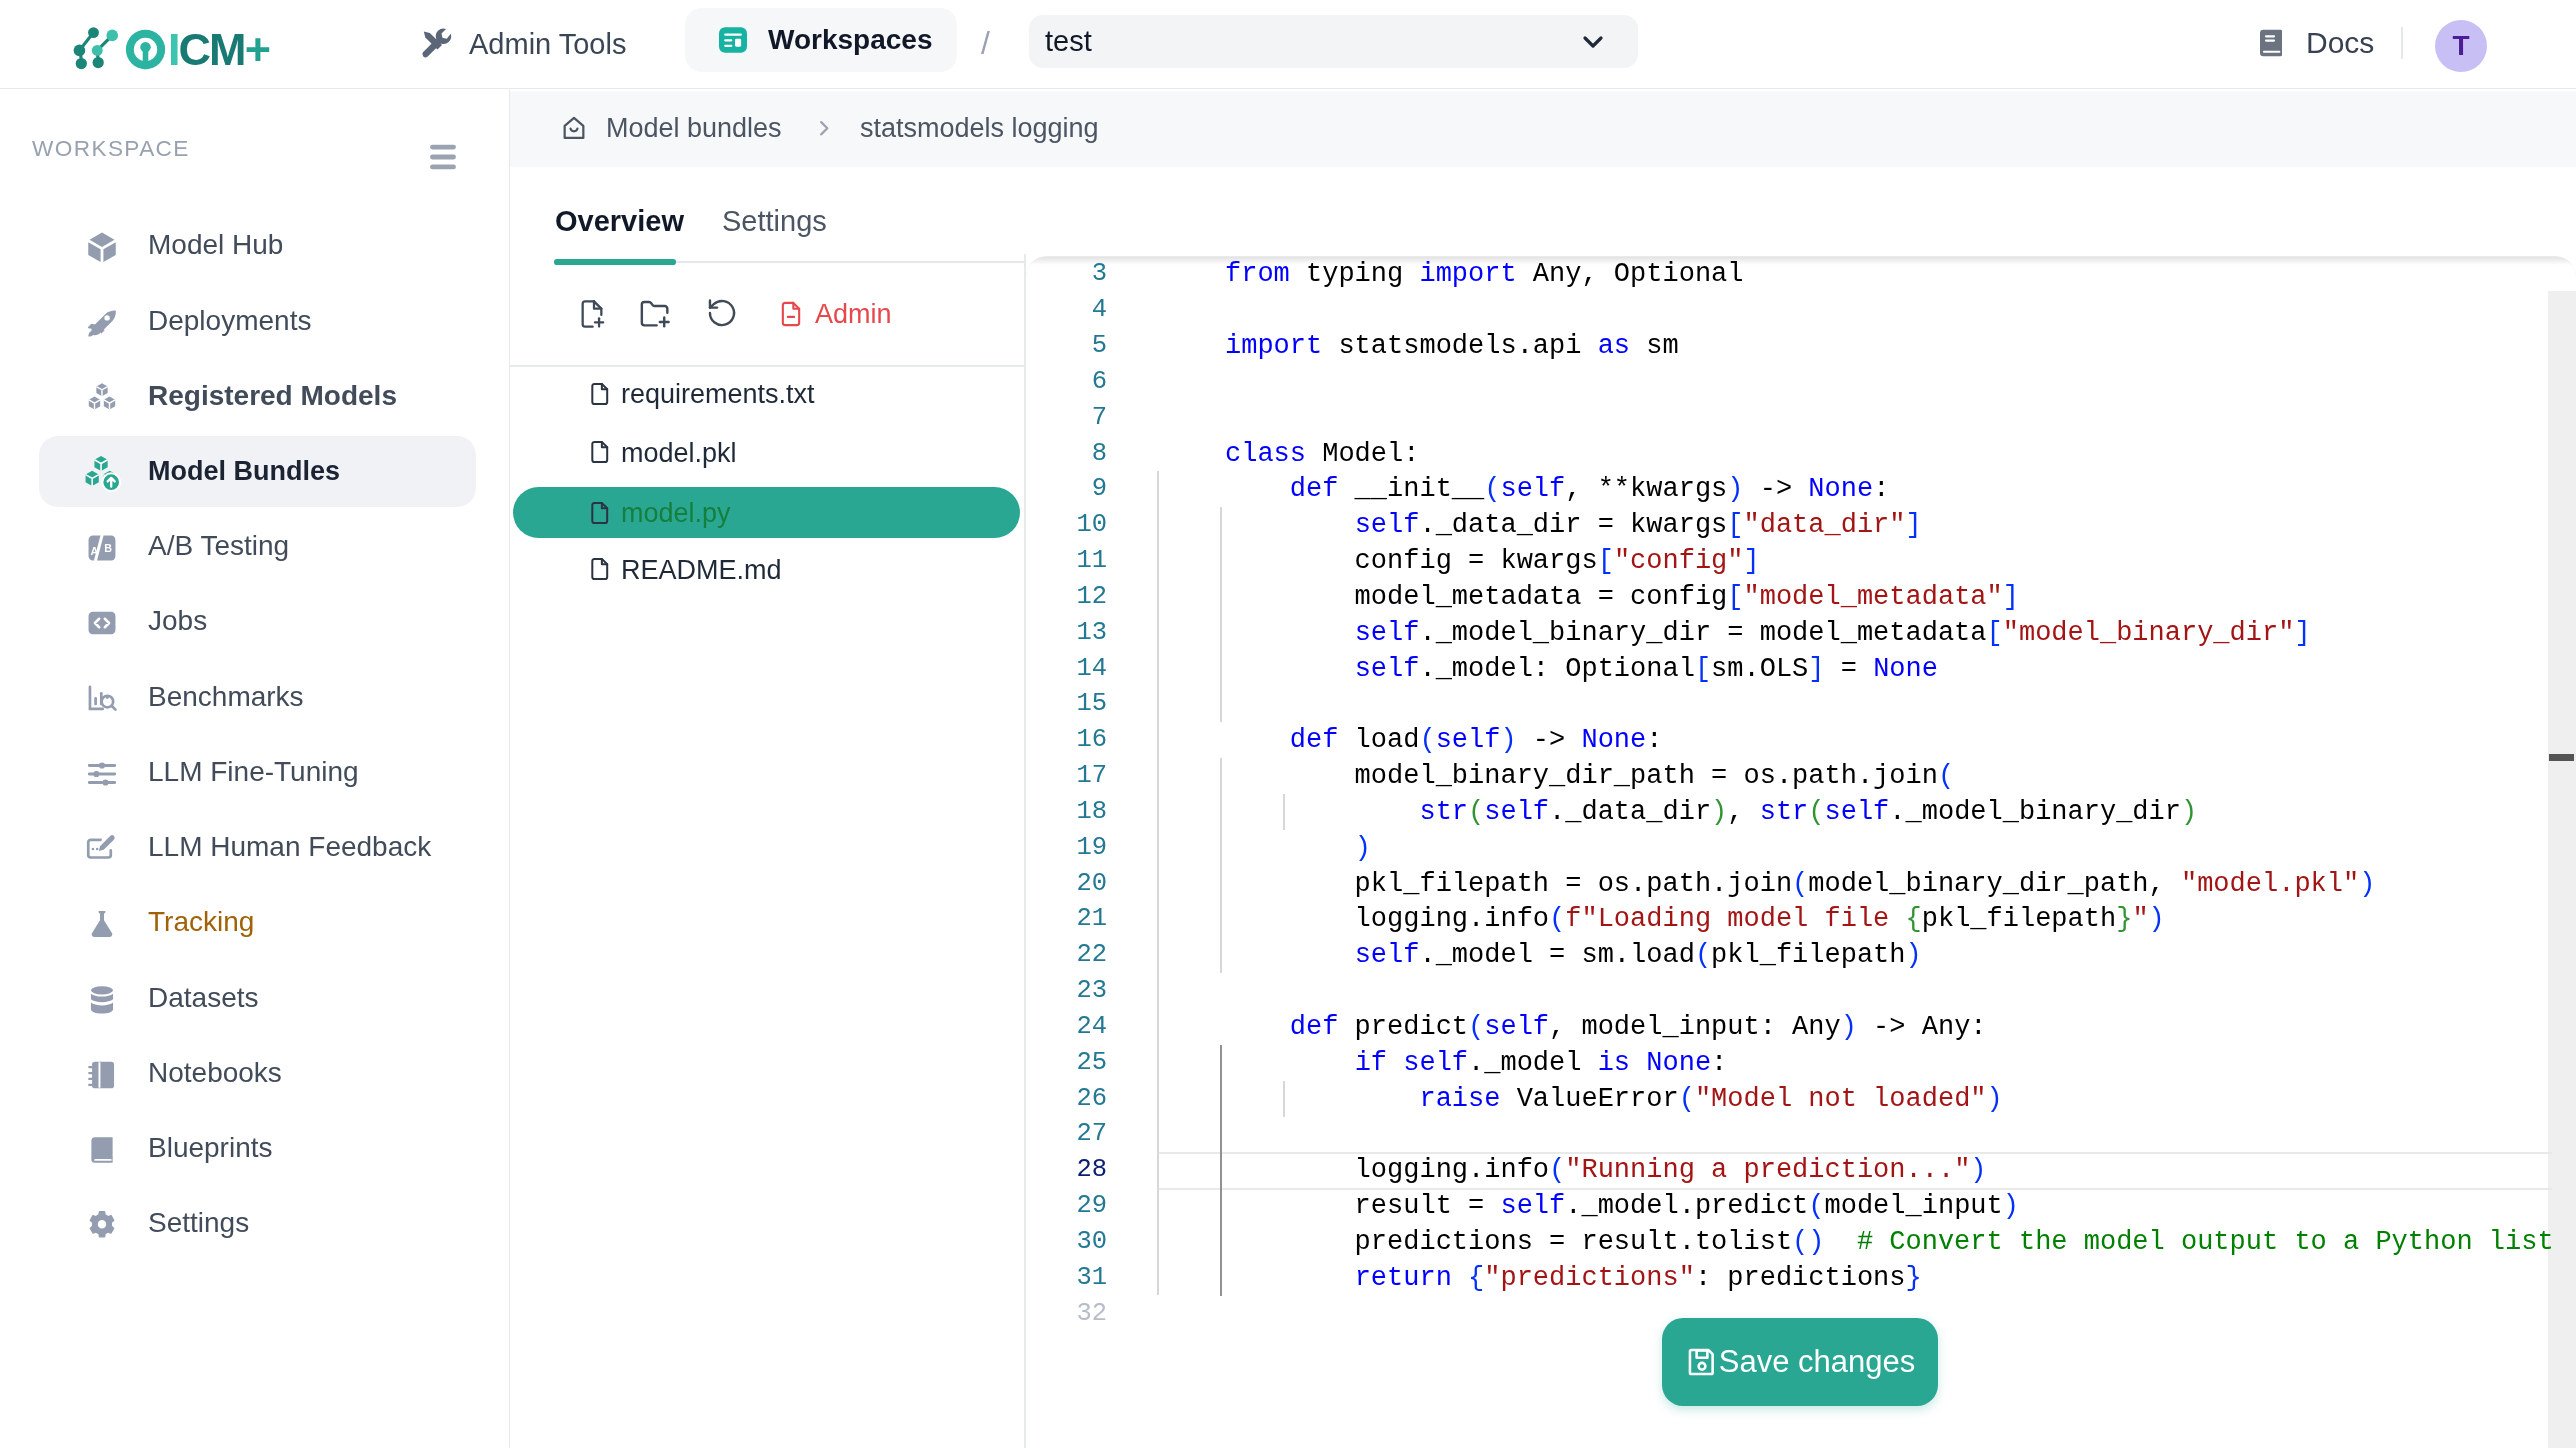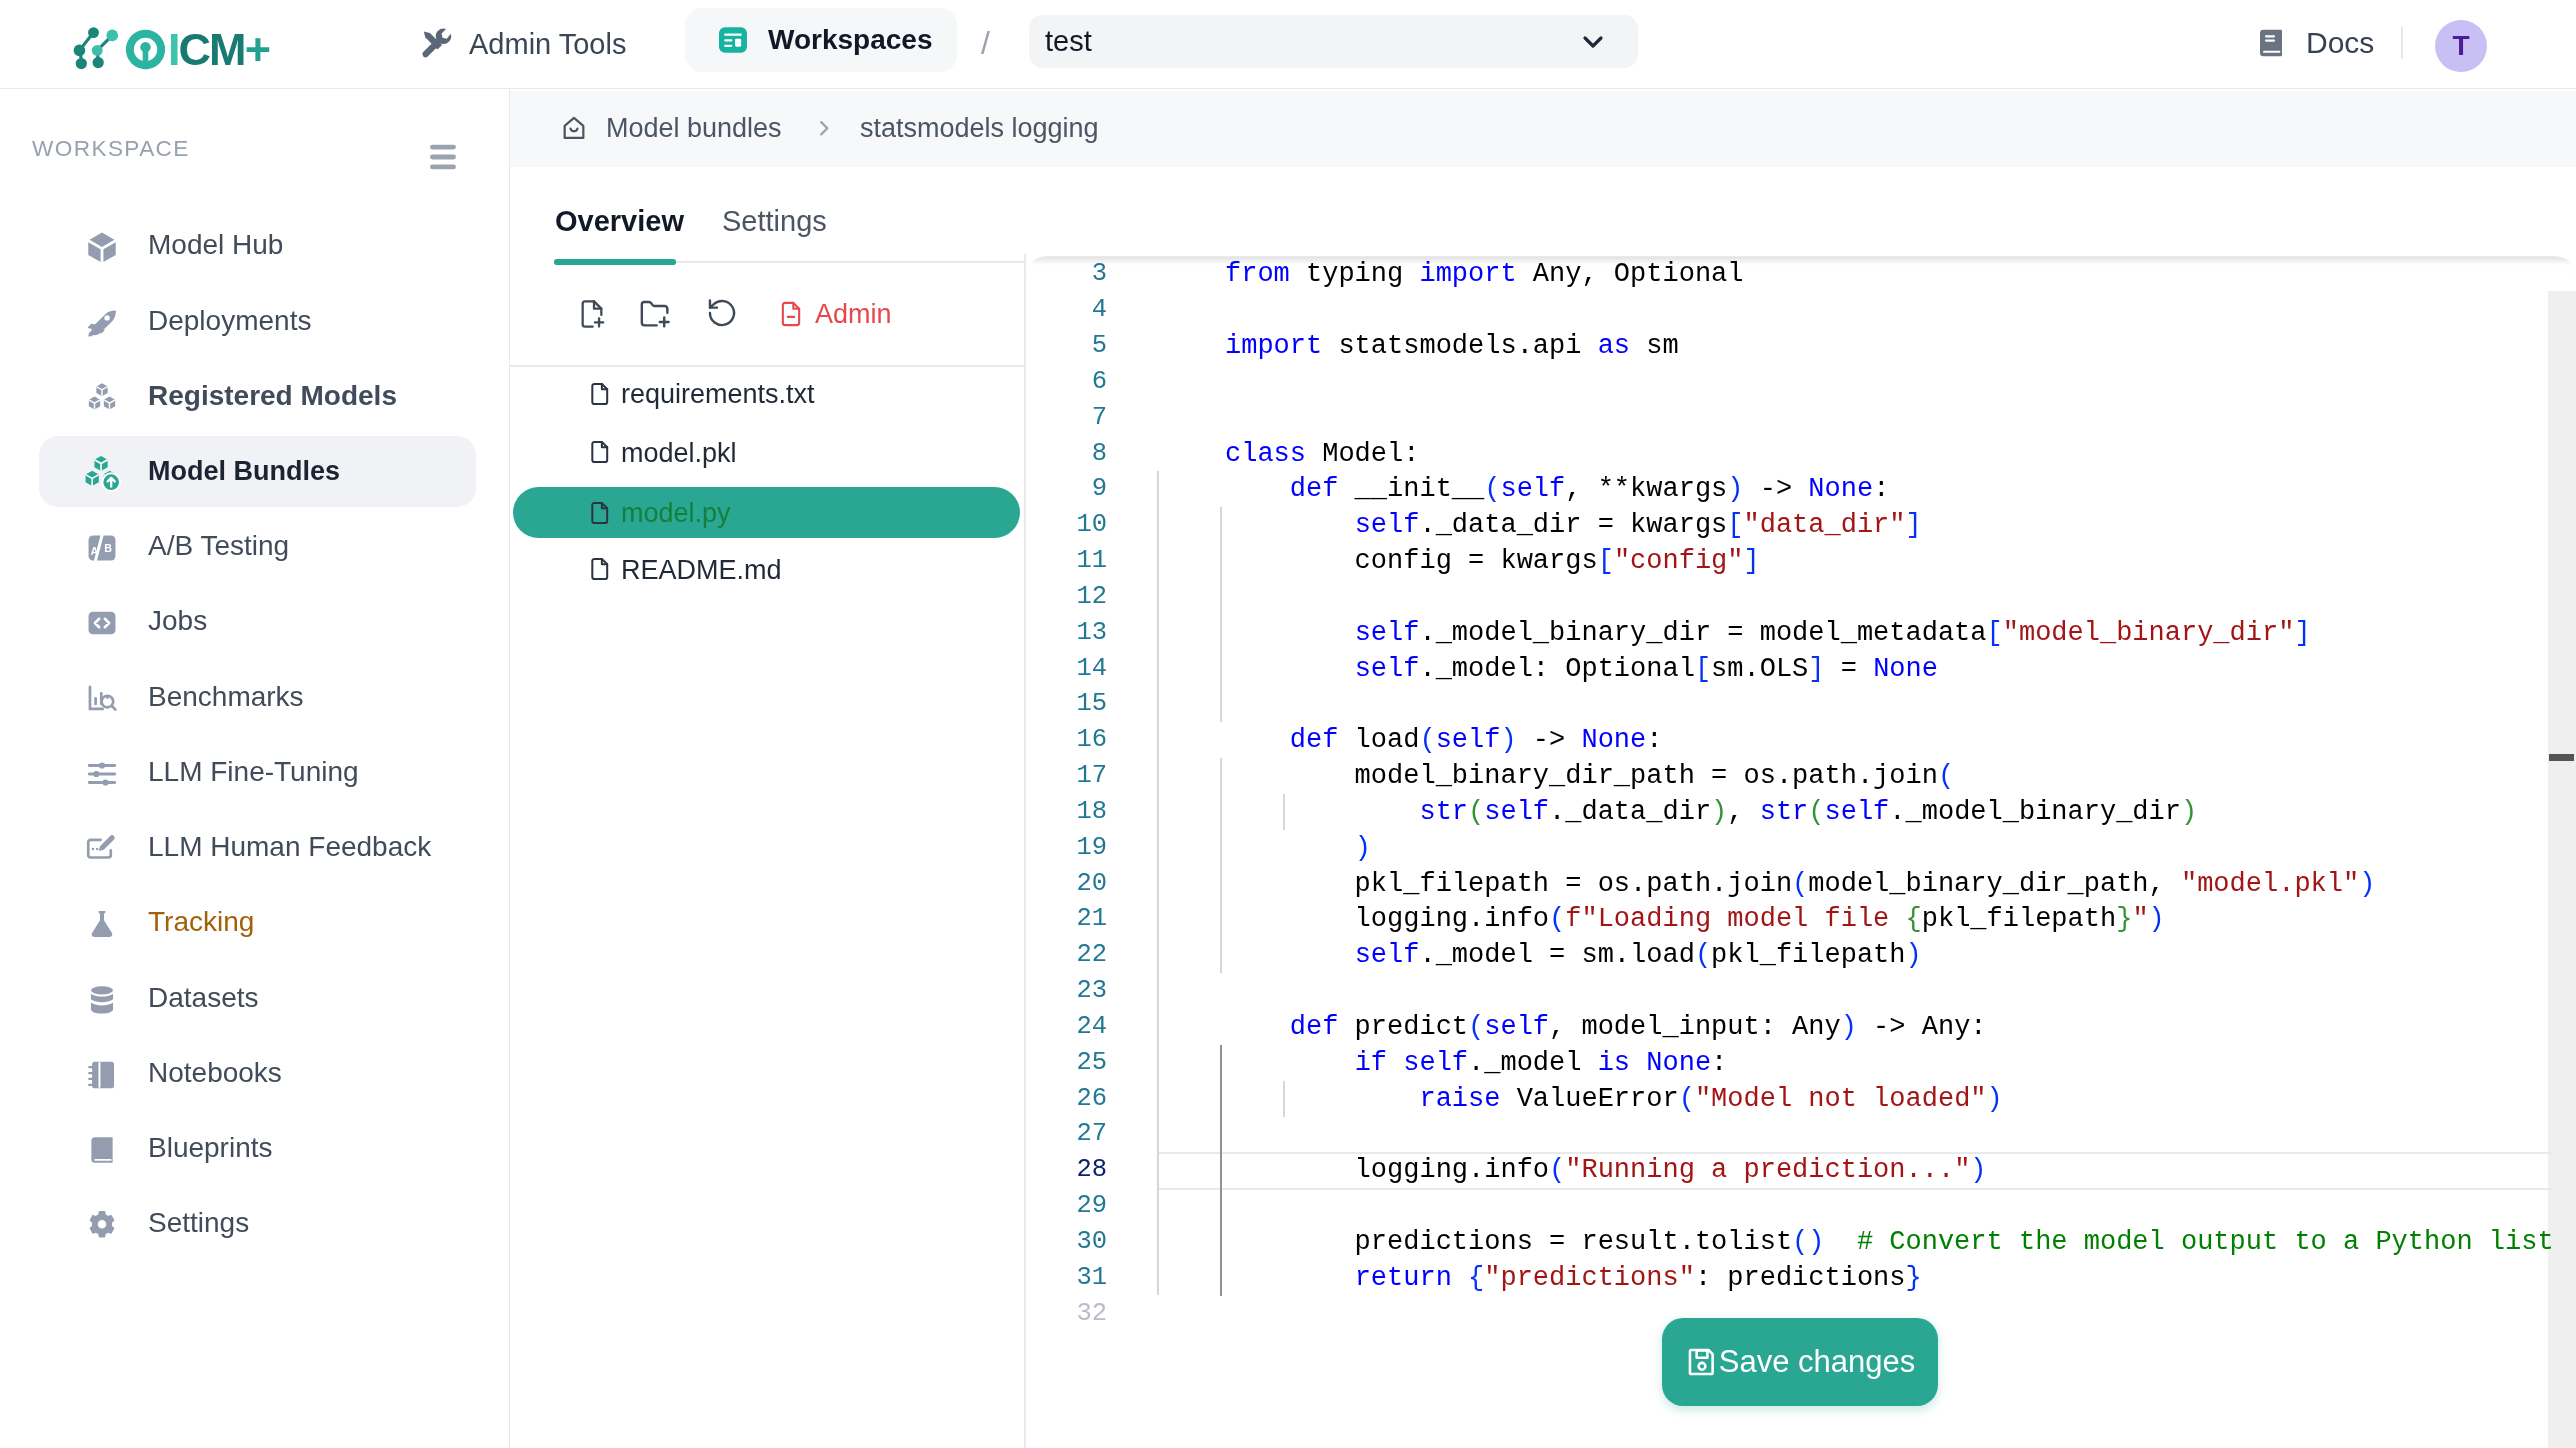--- a/index.html
+++ b/index.html
@@ -359,36 +359,38 @@
 <div class="ln lnlast" style="top:1296px">32</div>
 <div class="cl" style="top:256px"><span class="k">from</span> typing <span class="k">import</span> Any, Optional</div>
 <div class="cl" style="top:292px"></div>
 <div class="cl" style="top:328px"><span class="k">import</span> statsmodels.api <span class="k">as</span> sm</div>
 <div class="cl" style="top:364px"></div>
 <div class="cl" style="top:400px"></div>
 <div class="cl" style="top:436px"><span class="k">class</span> Model:</div>
 <div class="cl" style="top:471px">    <span class="k">def</span> __init__<span class="p1">(</span><span class="k">self</span>, **kwargs<span class="p1">)</span> -&gt; <span class="k">None</span>:</div>
 <div class="cl" style="top:507px">        <span class="k">self</span>._data_dir = kwargs<span class="p1">[</span><span class="s">"data_dir"</span><span class="p1">]</span></div>
 <div class="cl" style="top:543px">        config = kwargs<span class="p1">[</span><span class="s">"config"</span><span class="p1">]</span></div>
+<div class="cl" style="top:579px">        model_metadata = config<span class="p1">[</span><span class="s">"model_metadata"</span><span class="p1">]</span></div>
 <div class="cl" style="top:615px">        <span class="k">self</span>._model_binary_dir = model_metadata<span class="p1">[</span><span class="s">"model_binary_dir"</span><span class="p1">]</span></div>
 <div class="cl" style="top:651px">        <span class="k">self</span>._model: Optional<span class="p1">[</span>sm.OLS<span class="p1">]</span> = <span class="k">None</span></div>
 <div class="cl" style="top:686px"></div>
 <div class="cl" style="top:722px">    <span class="k">def</span> load<span class="p1">(</span><span class="k">self</span><span class="p1">)</span> -&gt; <span class="k">None</span>:</div>
 <div class="cl" style="top:758px">        model_binary_dir_path = os.path.join<span class="p1">(</span></div>
 <div class="cl" style="top:794px">            <span class="k">str</span><span class="p2">(</span><span class="k">self</span>._data_dir<span class="p2">)</span>, <span class="k">str</span><span class="p2">(</span><span class="k">self</span>._model_binary_dir<span class="p2">)</span></div>
 <div class="cl" style="top:830px">        <span class="p1">)</span></div>
 <div class="cl" style="top:866px">        pkl_filepath = os.path.join<span class="p1">(</span>model_binary_dir_path, <span class="s">"model.pkl"</span><span class="p1">)</span></div>
 <div class="cl" style="top:901px">        logging.info<span class="p1">(</span><span class="s">f"Loading model file </span><span class="p2">{</span>pkl_filepath<span class="p2">}</span><span class="s">"</span><span class="p1">)</span></div>
 <div class="cl" style="top:937px">        <span class="k">self</span>._model = sm.load<span class="p1">(</span>pkl_filepath<span class="p1">)</span></div>
 <div class="cl" style="top:973px"></div>
 <div class="cl" style="top:1009px">    <span class="k">def</span> predict<span class="p1">(</span><span class="k">self</span>, model_input: Any<span class="p1">)</span> -&gt; Any:</div>
 <div class="cl" style="top:1045px">        <span class="k">if</span> <span class="k">self</span>._model <span class="k">is</span> <span class="k">None</span>:</div>
 <div class="cl" style="top:1081px">            <span class="k">raise</span> ValueError<span class="p1">(</span><span class="s">"Model not loaded"</span><span class="p1">)</span></div>
 <div class="cl" style="top:1116px"></div>
 <div class="cl" style="top:1152px">        logging.info<span class="p1">(</span><span class="s">"Running a prediction..."</span><span class="p1">)</span></div>
+<div class="cl" style="top:1188px">        result = <span class="k">self</span>._model.predict<span class="p1">(</span>model_input<span class="p1">)</span></div>
 <div class="cl" style="top:1224px">        predictions = result.tolist<span class="p1">()</span>  <span class="c"># Convert the model output to a Python list</span></div>
 <div class="cl" style="top:1260px">        <span class="k">return</span> <span class="p1">{</span><span class="s">"predictions"</span>: predictions<span class="p1">}</span></div>
 <div class="cl" style="top:1296px"></div>
 
 <div class="abs" style="left:1662px;top:1318px;width:276px;height:88px;background:#2aa793;border-radius:21px;box-shadow:0 3.8px 9.4px rgba(42,167,147,0.25);display:flex;align-items:center;justify-content:center;z-index:3">
   <svg width="34" height="34" viewBox="0 0 24 24" style="">
         <g stroke="#fff" stroke-width="1.8" fill="none" stroke-linecap="round" stroke-linejoin="round">
           <path d="M4.5 3.5h12l3 3v13a1 1 0 0 1-1 1h-14a1 1 0 0 1-1-1v-15a1 1 0 0 1 1-1z"></path>
           <rect x="8.2" y="3.8" width="7.6" height="5.2"></rect>
           <circle cx="12" cy="15" r="2.4"></circle>

